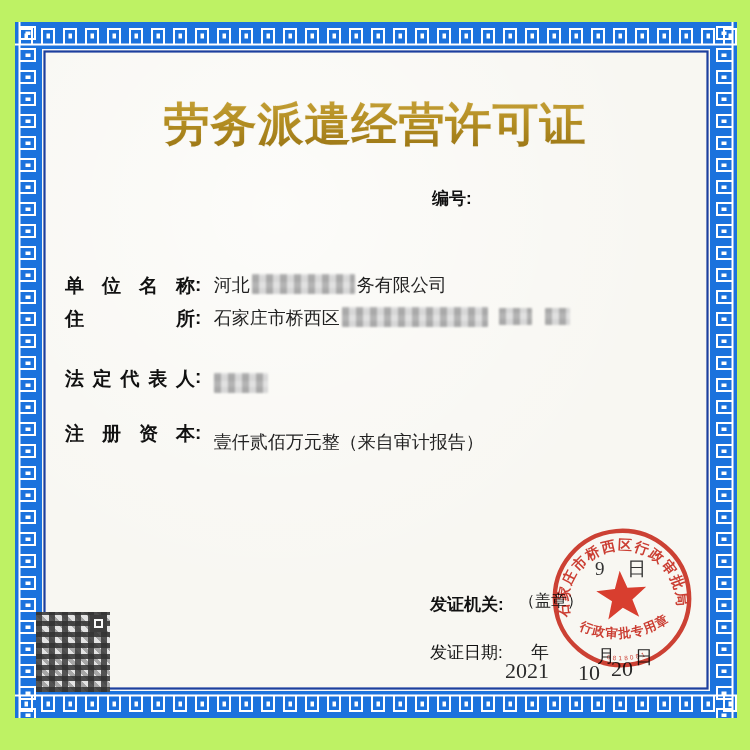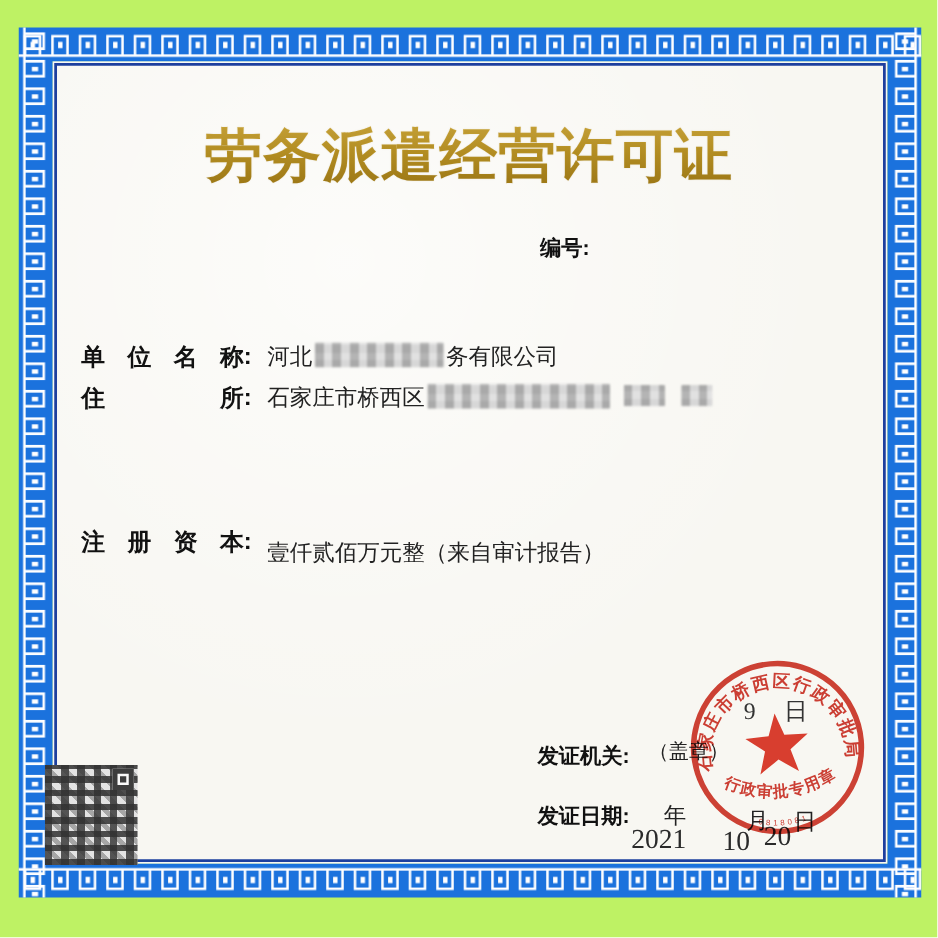--- a/index.html
+++ b/index.html
@@ -45,21 +45,21 @@
     position:absolute;left:216px;top:557px;z-index:4;font-size:19px;color:#222;
     font-family:"Liberation Serif",serif;white-space:pre;
   }
   .date-end{
     position:absolute;left:595px;top:556px;z-index:4;font-size:19px;color:#333;
     font-family:"Liberation Serif",serif;letter-spacing:9px;white-space:pre;
   }
   
   .issuer-label{position:absolute;left:430px;top:593px;font-size:17px;font-weight:bold;color:#111;z-index:4;}
   .issuer-value{position:absolute;left:519px;top:591px;font-size:16px;color:#222;z-index:4;font-family:"Liberation Serif",serif;}
-  .issuedate-label{position:absolute;left:430px;top:641px;font-size:17px;font-weight:bold;color:#111;z-index:4;}
+  .issuedate-label{position:absolute;left:430px;top:641px;font-size:17px;font-weight:normal;color:#111;z-index:4;}
   .ymd{position:absolute;z-index:4;font-size:18px;color:#222;font-family:"Liberation Serif",serif;}
   .ymd-y{left:531px;top:640px;}
   .ymd-m{left:597px;top:644px;}
   .ymd-d{left:635px;top:645px;}
   .dnum{position:absolute;z-index:4;font-size:22px;color:#2a2a2a;font-family:Liberation Serif, serif;}
   .dnum-year{left:505px;top:658px;}
   .dnum-month{left:578px;top:660px;}
   .dnum-day{left:611px;top:656px;}
   
   .censor{
@@ -145,20 +145,26 @@
     </span>
   </div>
 
   <div class="row" style="top:306px;">
     <span class="flabel">住所</span><span class="fcolon">:</span>
     <span class="fvalue">
       <span>石家庄市桥西区</span><span class="censor censor-addr1"></span><span class="censor censor-addr2"></span><span class="censor censor-addr3"></span>
     </span>
   </div>
 
+  <div class="row" style="top:366px;">
+    <span class="flabel">法定代表人</span><span class="fcolon">:</span>
+    <span class="fvalue shift-down-sm">
+      <span class="censor censor-rep"></span>
+    </span>
+  </div>
 
   <div class="row" style="top:421px;">
     <span class="flabel">注册资本</span><span class="fcolon">:</span>
     <span class="fvalue shift-down-md">壹仟贰佰万元整（来自审计报告）</span>
   </div>
 
 
   <div class="date-end">9 日</div>
 
   <div class="issuer-label">发证机关:</div>

